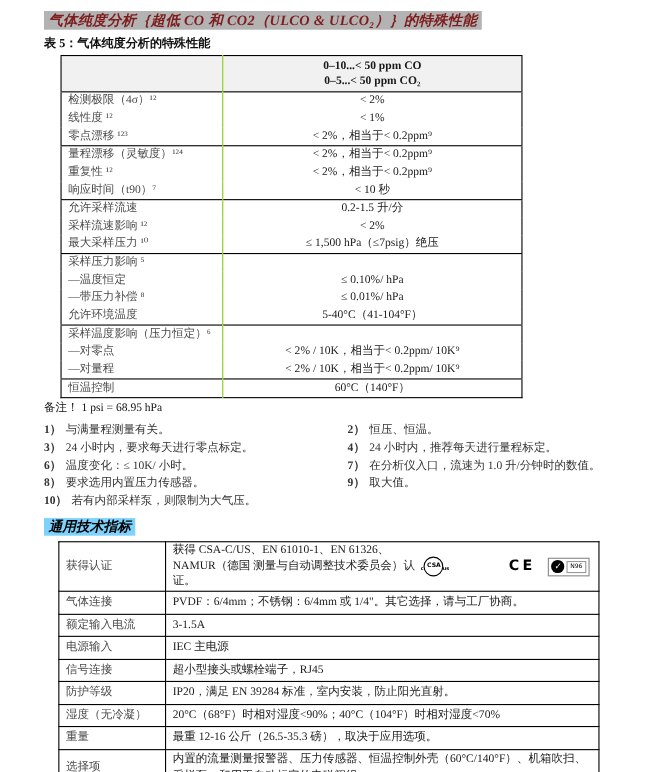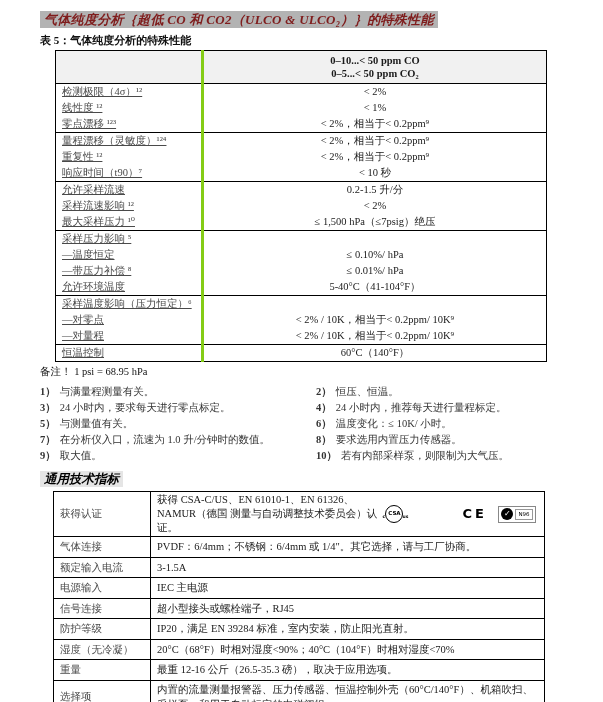--- a/index.html
+++ b/index.html
@@ -6,36 +6,36 @@
   body{width:603px;height:702px;overflow:hidden;
        font-family:"Liberation Serif","DejaVu Serif",serif;color:#1a1a1a;}
   .page{box-sizing:border-box;width:603px;height:702px;padding:10px 12px 0 40px;position:relative;}
 
   .doc-title{display:inline-block;background:#b3b3b3;color:#7f1d1d;
              font-weight:bold;font-style:italic;font-size:13px;line-height:15px;
              padding:1px 4px;letter-spacing:.3px;}
   .t5-caption{font-weight:bold;font-size:11px;margin-top:5px;line-height:14px;color:#111;}
 
   table{border-collapse:collapse;table-layout:fixed;}
-  .t5{margin:3px 0 0 15px;width:492px;font-size:10.5px;border:1.5px solid #000;}
+  .t5{margin:3px 0 0 15px;width:420px;font-size:10.5px;border:1.5px solid #000;}
   .t5 col.c1{width:147px;}
   .t5 tbody{border-top:1px solid #000;}
   .t5 td{padding:0 6px;line-height:16px;vertical-align:middle;}
-  .t5 td.lab{border-right:3px solid #84cc16;color:#4a4a4a;text-decoration:underline;}
+  .t5 td.lab{border-right:1px solid #84cc16;color:#4a4a4a;}
   .t5 td.val{text-align:center;color:#1a1a1a;}
   .t5 tbody.hdr{background:#f1f1f1;}
   .t5 .hdrcell{font-weight:bold;line-height:13px;padding:3px 6px;color:#000;}
 
   .remark{width:507px;font-size:10.5px;margin-top:3px;line-height:14px;color:#111;}
 
   .notes{display:grid;grid-template-columns:272px auto;column-gap:4px;
          margin-top:5px;font-size:10.5px;line-height:16px;color:#333;}
   .nnum{font-weight:bold;margin-right:4px;}
 
-  .gen-title{display:inline-block;background:#e5e5e5;color:#000;
+  .gen-title{display:inline-block;background:#7dd3fc;color:#000;
              font-weight:bold;font-style:italic;font-size:12.5px;line-height:14px;
              padding:1px 4px;margin-top:7px;}
 
   .t2{margin:4px 0 0 13px;width:492px;font-size:10.5px;border:1.5px solid #000;}
   .t2 col.c1{width:97px;}
   .t2 td{border:1px solid #000;padding:1px 6px;line-height:17.5px;vertical-align:middle;}
   .t2 td.lab{color:#4a4a4a;}
   .t2 td.val{color:#1a1a1a;}
   .t2 .wrap2{line-height:15px;}
 
@@ -159,21 +159,20 @@
     </tbody>
   </table>
 
   <div class="remark">备注！ 1 psi = 68.95 hPa</div>
 
   <div class="notes">
     <div class="note"><span class="nnum">1）</span><span>与满量程测量有关。</span></div>
     <div class="note"><span class="nnum">2）</span><span>恒压、恒温。</span></div>
     <div class="note"><span class="nnum">3）</span><span>24 小时内，要求每天进行零点标定。</span></div>
     <div class="note"><span class="nnum">4）</span><span>24 小时内，推荐每天进行量程标定。</span></div>
-    <div class="note"><span class="nnum">5）</span><span>与测量值有关。</span></div>
     <div class="note"><span class="nnum">6）</span><span>温度变化：≤ 10K/ 小时。</span></div>
     <div class="note"><span class="nnum">7）</span><span>在分析仪入口，流速为 1.0 升/分钟时的数值。</span></div>
     <div class="note"><span class="nnum">8）</span><span>要求选用内置压力传感器。</span></div>
     <div class="note"><span class="nnum">9）</span><span>取大值。</span></div>
     <div class="note"><span class="nnum">10）</span><span>若有内部采样泵，则限制为大气压。</span></div>
   </div>
 
   <div class="gen-title">通用技术指标</div>
 
   <table class="t2">

